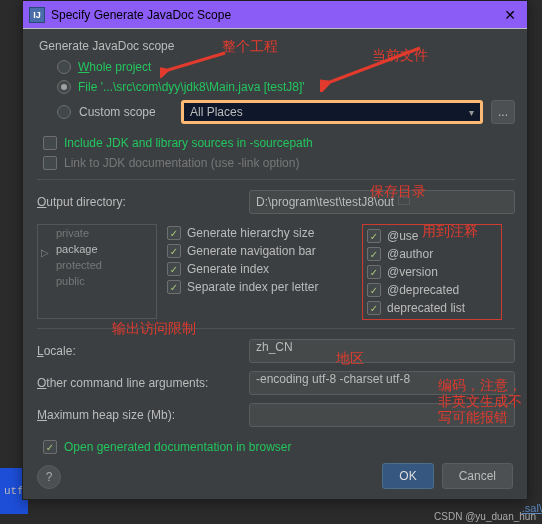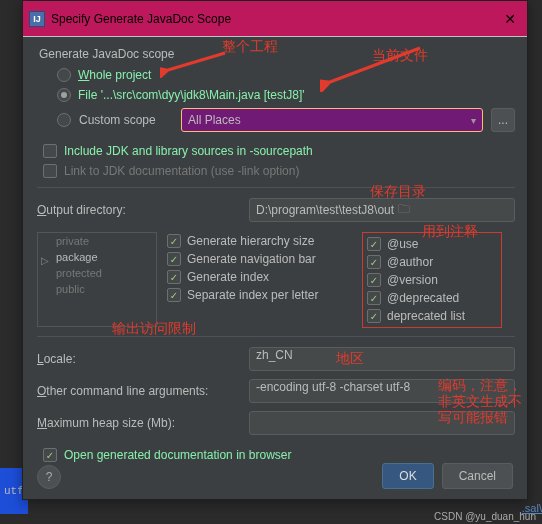--- a/index.html
+++ b/index.html
@@ -14,23 +14,23 @@
 }
 .dialog {
   position: absolute;
   left: 22px; top: 0;
   width: 506px; height: 500px;
   background: #3c3f41;
   border: 1px solid #202020;
   box-shadow: 0 3px 12px rgba(0,0,0,.4);
 }
 .titlebar {
-  background: #be185d;
+  background: #8b5cf6;
   color: #000;
-  height: 36px;
+  height: 28px;
   display: flex;
   align-items: center;
   padding: 0 6px;
   border-bottom: 1px solid #c0c0c0;
 }
 .titlebar .icon {
   width: 16px; height: 16px;
   background: #4a6ea9;
   border: 1px solid #2a4a7a;
   margin-right: 6px;
@@ -40,27 +40,27 @@
 }
 .titlebar .title { flex: 1; font-size: 12px; }
 .titlebar .close {
   width: 22px; height: 22px;
   display: flex; align-items: center; justify-content: center;
   font-size: 14px; cursor: pointer;
 }
 .content { padding: 10px 12px 8px 14px; }
 .group-label { color: #bbbbbb; margin-bottom: 4px; padding-left: 2px; }
 .radio-row, .check-row { display: flex; align-items: center; padding: 3px 0 3px 20px; }
-.radio-row label, .check-row label { color: #86efac; }
+.radio-row label, .check-row label { color: #22c55e; }
 .radio-row .u, .check-row .u, .field-label .u { text-decoration: underline; }
 .custom-row { display: flex; align-items: center; padding: 3px 0 3px 20px; gap: 8px; }
 .custom-row label { min-width: 94px; }
 .combo {
-  background: #701a75;
-  border: 1px solid #fdba74;
+  background: #0f172a;
+  border: 3px solid #fdba74;
   border-radius: 3px;
   color: #bbbbbb;
   height: 24px;
   display: flex; align-items: center; justify-content: space-between;
   padding: 0 6px;
 }
 .combo .arrow { font-size: 10px; color: #999; margin-left: 6px; }
 .dots-btn {
   width: 24px; height: 24px;
   background: #4c5052;

